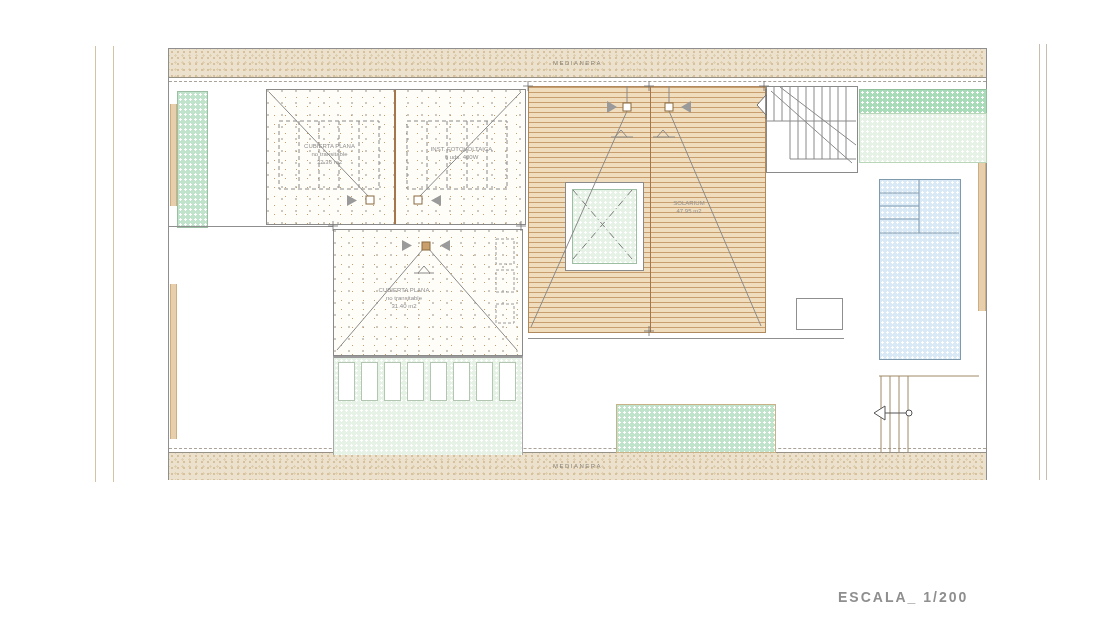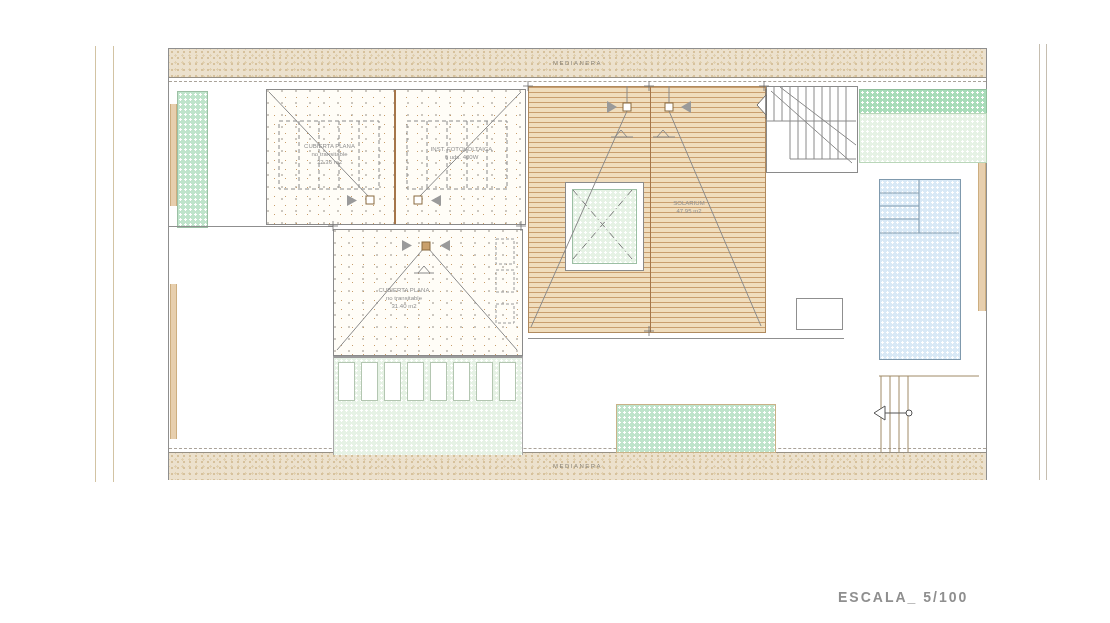--- a/index.html
+++ b/index.html
@@ -273,15 +273,15 @@
         <line x1="475" y1="282" x2="485" y2="282"></line>
           <line x1="480" y1="277" x2="480" y2="287"></line>
         <line x1="354" y1="37" x2="364" y2="37"></line>
           <line x1="359" y1="32" x2="359" y2="42"></line>
         <line x1="590" y1="37" x2="600" y2="37"></line>
           <line x1="595" y1="32" x2="595" y2="42"></line>
       </g>
     </svg>
   </div>
 
-  <div class="abs scale-label" style="left:838px;top:589px;">ESCALA_ 5/100</div>
+  <div class="abs scale-label" style="left:838px;top:589px;">ESCALA_ 1/200</div>
 
 </div>
 
 </body></html>

